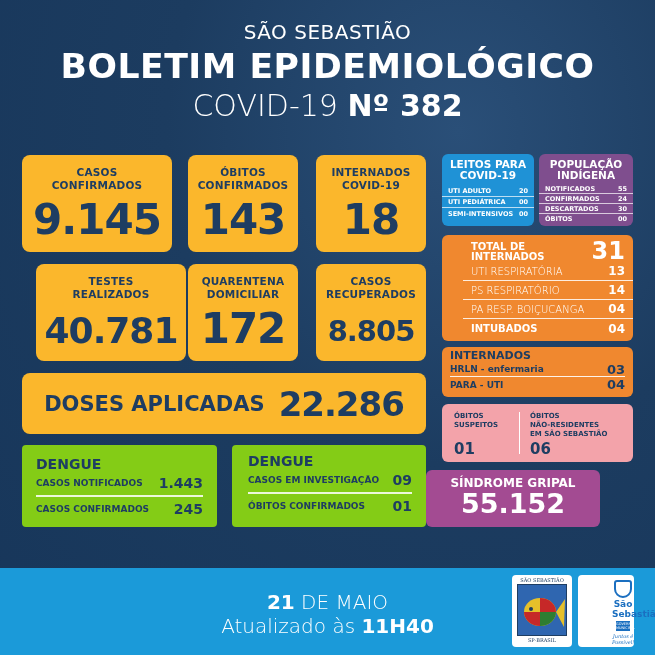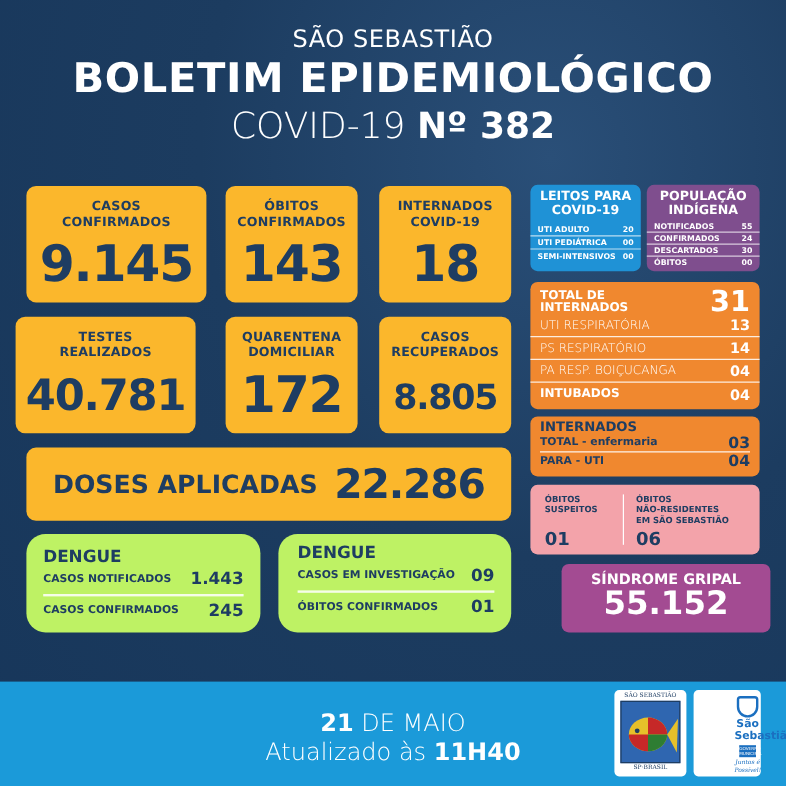--- a/index.html
+++ b/index.html
@@ -14,21 +14,21 @@
   .hdr { left: 0; width: 655px; text-align: center; color: #fff; }
   .hdr-city { top: 20px; font-size: 20px; letter-spacing: 0.5px; }
   .hdr-title { top: 46px; font-size: 34px; font-weight: 900; letter-spacing: 0.5px; font-family: "DejaVu Sans", sans-serif; transform: scaleX(1.02); }
   .hdr-sub { top: 88px; font-size: 30px; font-weight: 300; }
   .hdr-sub b { font-weight: 900; }
 
   .ybox { background: #fbb72c; border-radius: 8px; color: #1e3d62; text-align: center; }
   .ybox .lbl { font-size: 10.5px; font-weight: 900; line-height: 13px; padding-top: 11px; letter-spacing: 0.2px; }
   .ybox .val { font-weight: 900; letter-spacing: -1px; }
 
-  .dbox { background: #bef264; border-radius: 16px; color: #1e3d62; }
+  .dbox { background: #84cc16; border-radius: 4px; color: #1e3d62; }
   .dbox .ttl { font-size: 14px; font-weight: 900; }
   .drow { display: flex; justify-content: space-between; align-items: center; font-weight: 900; }
   .drow .k { font-size: 9px; }
   .drow .v { font-size: 14px; }
   .dline { height: 2px; background: #fff; opacity: 0.85; }
 
   .rbox { border-radius: 6px; }
   .blue { background: #1f92d6; }
   .purple { background: #7f4e8e; }
   .orange { background: #f0882f; }
@@ -72,21 +72,21 @@
   <div class="val" style="font-size:42px;line-height:52px;margin-top:2px;">143</div>
 </div>
 <div class="abs ybox" style="left:316px;top:155px;width:110px;height:97px;">
   <div class="lbl">
       <div>INTERNADOS</div>
       <div>COVID-19</div>
     </div>
   <div class="val" style="font-size:42px;line-height:52px;margin-top:2px;">18</div>
 </div>
 
-<div class="abs ybox" style="left:13px;top:264px;width:150px;height:97px;">
+<div class="abs ybox" style="left:36px;top:264px;width:150px;height:97px;">
   <div class="lbl">
       <div>TESTES</div>
       <div>REALIZADOS</div>
     </div>
   <div class="val" style="font-size:36px;line-height:52px;margin-top:4px;">40.781</div>
 </div>
 <div class="abs ybox" style="left:188px;top:264px;width:110px;height:97px;">
   <div class="lbl">
       <div>QUARENTENA</div>
       <div>DOMICILIAR</div>
@@ -171,21 +171,21 @@
         <span>DESCARTADOS</span>
         <span>30</span>
       </div>
     <div class="mini-row" style="height:10px;">
         <span>ÓBITOS</span>
         <span>00</span>
       </div>
   </div>
 </div>
 
-<div class="abs rbox orange" style="left:442px;top:235px;width:191px;height:106px;">
+<div class="abs rbox orange" style="left:442px;top:235px;width:191px;height:106px;padding-left:21px;">
   <div style="display:flex;justify-content:space-between;align-items:flex-start;padding:5px 8px 0 8px;height:27px;">
     <div style="font-size:10px;font-weight:900;line-height:10px;margin-top:2px;">
       <div>TOTAL DE</div>
       <div>INTERNADOS</div>
     </div>
     <div style="font-size:24px;font-weight:900;line-height:22px;">31</div>
   </div>
   <div class="orow">
       <span class="k">UTI RESPIRATÓRIA</span>
       <span class="v">13</span>
@@ -200,21 +200,21 @@
     </div>
   <div class="orow" style="border-bottom:none;">
       <span class="k" style="font-weight:900;">INTUBADOS</span>
       <span class="v">04</span>
     </div>
 </div>
 
 <div class="abs rbox orange" style="left:442px;top:347px;width:191px;height:50px;color:#1e3d62;padding:2px 8px 0 8px;">
   <div style="font-size:11px;font-weight:900;">INTERNADOS</div>
   <div style="display:flex;justify-content:space-between;align-items:center;height:15px;border-bottom:1px solid rgba(255,255,255,0.9);">
-    <span style="font-size:9px;font-weight:900;">TOTAL - enfermaria</span>
+    <span style="font-size:9px;font-weight:900;">HRLN - enfermaria</span>
     <span style="font-size:13px;font-weight:900;">03</span>
   </div>
   <div style="display:flex;justify-content:space-between;align-items:center;height:15px;">
     <span style="font-size:9px;font-weight:900;">PARA - UTI</span>
     <span style="font-size:13px;font-weight:900;">04</span>
   </div>
 </div>
 
 <div class="abs rbox pink" style="left:442px;top:404px;width:191px;height:58px;">
   <div class="abs" style="left:12px;top:8px;font-size:7px;font-weight:900;line-height:9px;">
@@ -224,21 +224,21 @@
   <div class="abs" style="left:12px;top:36px;font-size:15px;font-weight:900;">01</div>
   <div class="abs" style="left:77px;top:8px;width:1px;height:42px;background:#fff;"></div>
   <div class="abs" style="left:88px;top:8px;font-size:7px;font-weight:900;line-height:9px;">
     <div>ÓBITOS</div>
     <div>NÃO-RESIDENTES</div>
     <div>EM SÃO SEBASTIÃO</div>
   </div>
   <div class="abs" style="left:88px;top:36px;font-size:15px;font-weight:900;">06</div>
 </div>
 
-<div class="abs rbox magenta" style="left:468px;top:470px;width:174px;height:57px;text-align:center;">
+<div class="abs rbox magenta" style="left:426px;top:470px;width:174px;height:57px;text-align:center;">
   <div style="font-size:12px;font-weight:900;margin-top:6px;">SÍNDROME GRIPAL</div>
   <div style="font-size:27px;font-weight:900;line-height:28px;">55.152</div>
 </div>
 
 <div class="abs footer"></div>
 <div class="abs f1">
   <b>21</b><span style="font-weight:300;"> DE MAIO</span>
 </div>
 <div class="abs f2">
   <span style="font-weight:300;">Atualizado às </span><b>11H40</b>

